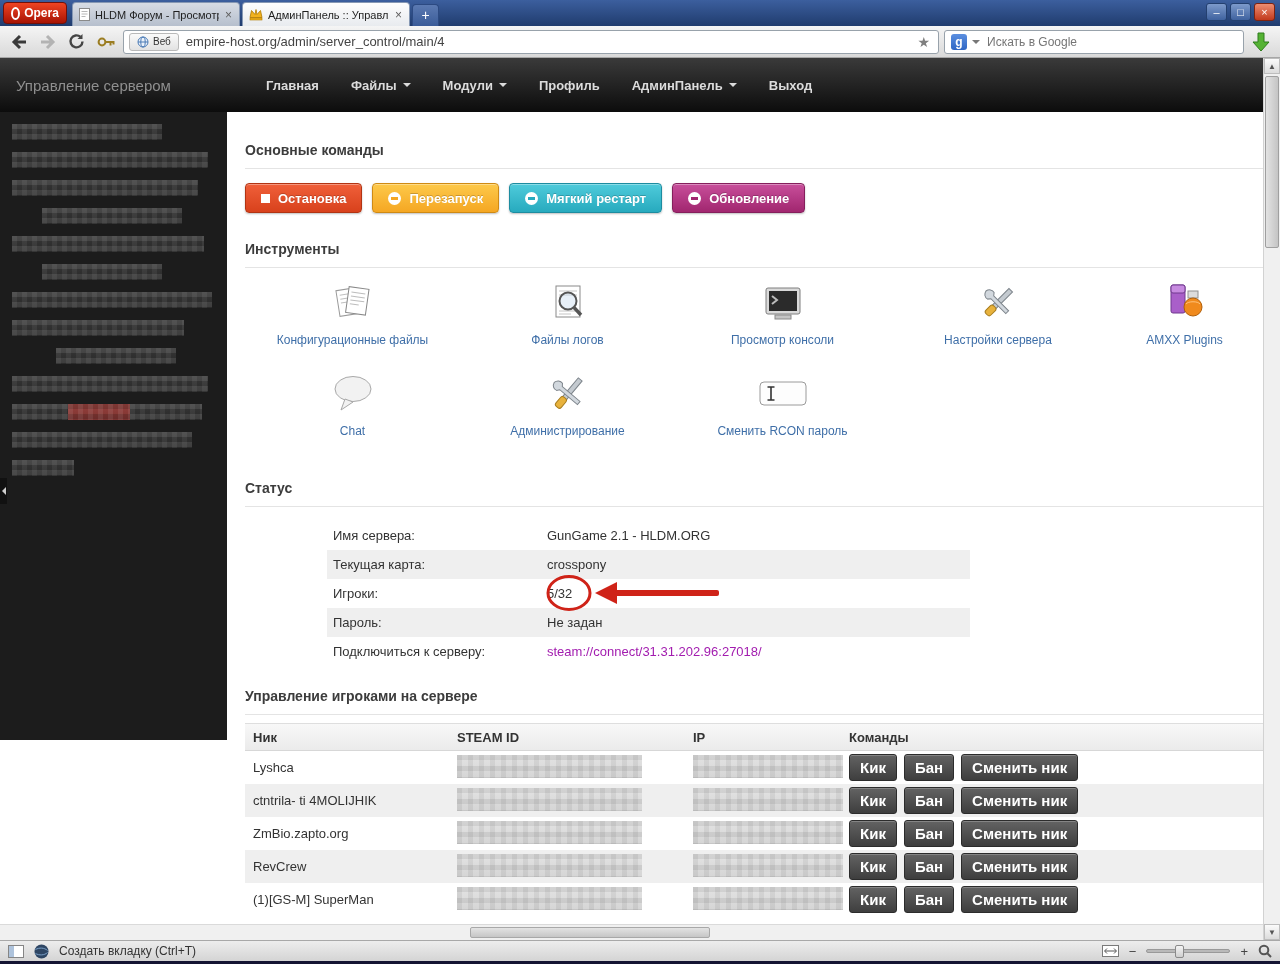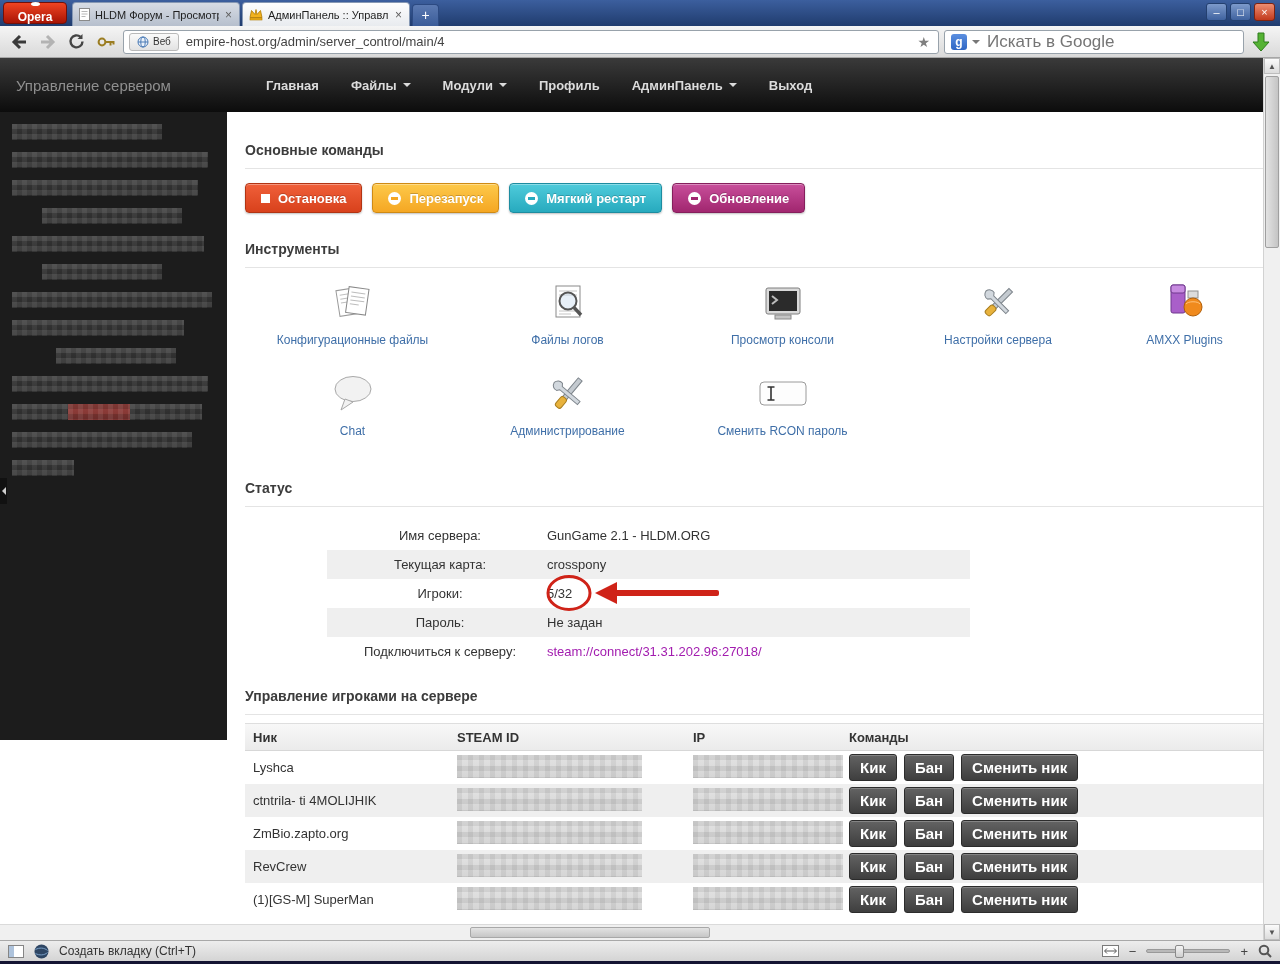--- a/index.html
+++ b/index.html
@@ -7,21 +7,21 @@
   body {
     width:1280px; height:964px; position:relative; overflow:hidden;
     font-family:"Liberation Sans", sans-serif; background:#10214a;
   }
 
   
   .titlebar { position:absolute; top:0; left:0; right:0; height:26px;
     background:linear-gradient(#3c5f9e,#203c6e); }
   .opera-btn { position:absolute; left:3px; top:2px; width:64px; height:22px;
     background:linear-gradient(#ef4423,#a81404); border:1px solid #71100a; border-radius:4px;
-    color:#fff; font-size:12px; font-weight:bold; display:flex; align-items:center; justify-content:center; gap:4px;flex-direction:column; }
+    color:#fff; font-size:12px; font-weight:bold; display:flex; align-items:center; justify-content:center; gap:4px; }
   .opera-o { width:9px; height:13px; border:2px solid #fff; border-radius:50%; display:inline-block; }
   .tabs { position:absolute; left:72px; top:2px; height:24px; display:flex; gap:2px; align-items:flex-end; }
   .tab { width:168px; height:24px; border:1px solid #8698b4; border-bottom:none; border-radius:4px 4px 0 0;
     background:linear-gradient(#d7dce4,#b6bfcd); display:flex; align-items:center; gap:5px; padding:0 6px;
     font-size:11px; color:#1e1e1e; }
   .tab.active { background:linear-gradient(#fdfdfd,#e8ebef); }
   .tab-title { flex:1; white-space:nowrap; overflow:hidden; }
   .tab-close { color:#5e5e5e; font-size:12px; line-height:1; padding:0 1px; }
   .newtab { width:27px; height:22px; border:1px solid #2c4a82; border-bottom:none; border-radius:4px 4px 0 0;
     background:linear-gradient(#5b7ab2,#3a5b98); color:#fff; text-align:center; line-height:20px; font-size:14px; }
@@ -39,21 +39,21 @@
     display:flex; align-items:center; gap:7px; padding:0 5px; }
   .web-badge { height:18px; display:flex; align-items:center; gap:4px; padding:0 7px; font-size:10px; color:#333;
     background:linear-gradient(#fafafa,#e2e2e2); border:1px solid #b9b9b9; border-radius:3px; }
   .url-text { flex:1; font-size:13px; color:#444; white-space:nowrap; overflow:hidden; }
   .star-ic { color:#7f7f7f; font-size:14px; line-height:1; padding-right:3px; }
   .search-field { width:300px; height:24px; background:#fff; border:1px solid #98a2ab; border-radius:3px;
     display:flex; align-items:center; gap:5px; padding:0 6px; }
   .g-ic { width:16px; height:16px; border-radius:3px; background:linear-gradient(#5b8fe0,#2f66c4);
     color:#fff; font-size:12px; font-weight:bold; text-align:center; line-height:16px; }
   .search-caret { width:0; height:0; border-left:4px solid transparent; border-right:4px solid transparent; border-top:4px solid #777; }
-  .search-input { flex:1; border:none; outline:none; font-size:17px; color:#3b82f6; font-family:inherit; background:transparent; }
+  .search-input { flex:1; border:none; outline:none; font-size:12px; color:#3b82f6; font-family:inherit; background:transparent; }
 
   
   .browser-content { position:absolute; top:58px; left:0; right:0; bottom:24px; background:#fff; }
   .v-scrollbar { position:absolute; top:0; right:0; bottom:0; width:17px; background:#f0f0f0; border-left:1px solid #d2d2d2; }
   .sb-arrow { position:absolute; left:0; width:16px; height:16px; text-align:center; font-size:8px; color:#555;
     line-height:16px; background:linear-gradient(#fbfbfb,#dcdcdc); border:1px solid #bdbdbd; }
   .sb-arrow.up { top:0; } .sb-arrow.down { bottom:0; }
   .v-thumb { position:absolute; left:1px; top:18px; width:14px; height:172px; border:1px solid #9f9f9f; border-radius:2px;
     background:linear-gradient(90deg,#e3e3e3,#c4c4c4); }
   .h-scrollbar { position:absolute; left:0; right:17px; bottom:0; height:16px; background:#f0f0f0; border-top:1px solid #dadada; }
@@ -115,21 +115,21 @@
   .btn-update  .ic-circ::after { background:#a1266f; }
 
   
   .tools-grid { display:grid; grid-template-columns:215px 215px 215px 216px 1fr; row-gap:24px; margin:12px 0 42px 0; }
   .tool { display:flex; flex-direction:column; align-items:center; gap:7px; }
   .tool-icon { width:56px; height:46px; display:flex; align-items:center; justify-content:center; }
   .tool-label { color:#3f6fa8; font-size:12px; text-align:center; }
 
   
   .status-table { width:643px; margin:14px 0 22px 82px; position:relative; font-size:13px; color:#333; }
-  .status-row { display:flex; height:29px; align-items:center;text-align:center; }
+  .status-row { display:flex; height:29px; align-items:center; }
   .status-row.alt { background:#efefef; }
   .status-label { width:220px; padding-left:6px; }
   .status-value {}
   .status-link { color:#a21caf; text-decoration:none; }
   .annotation-svg { position:absolute; left:0; top:0; pointer-events:none; }
 
   
   .players-table { margin-top:8px; font-size:13px; color:#333; width:1018px; }
   .p-row { display:flex; align-items:center; height:33px; }
   .p-head { height:28px; font-weight:bold; background:linear-gradient(#f8f8f8,#ebebeb);

